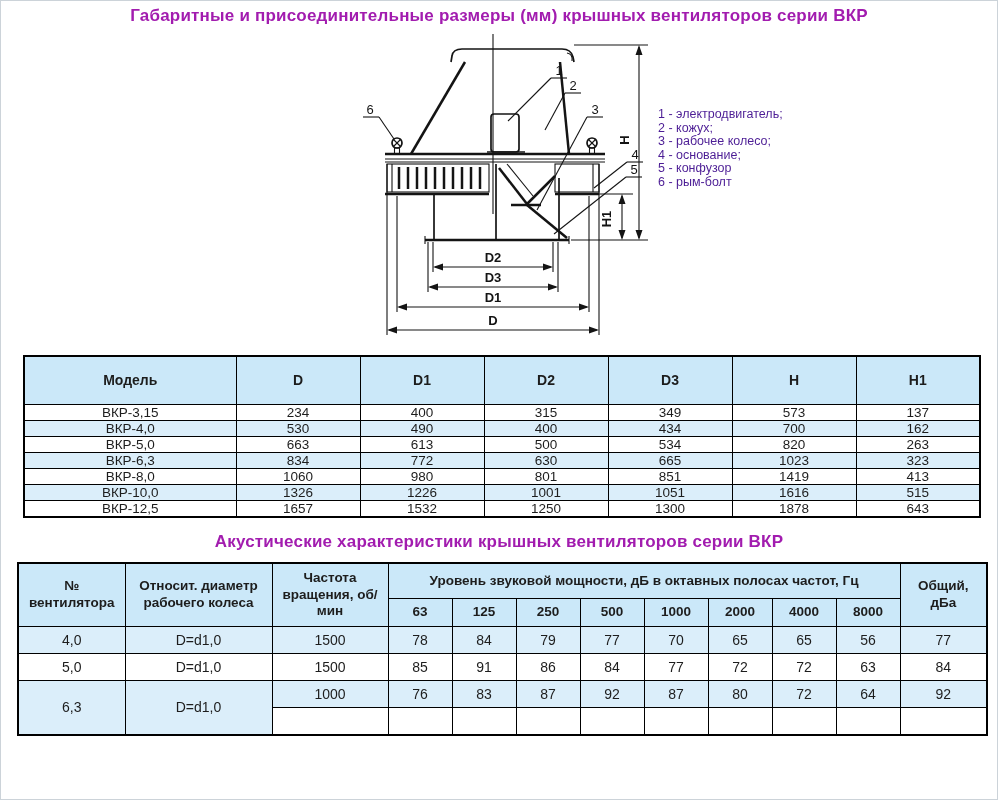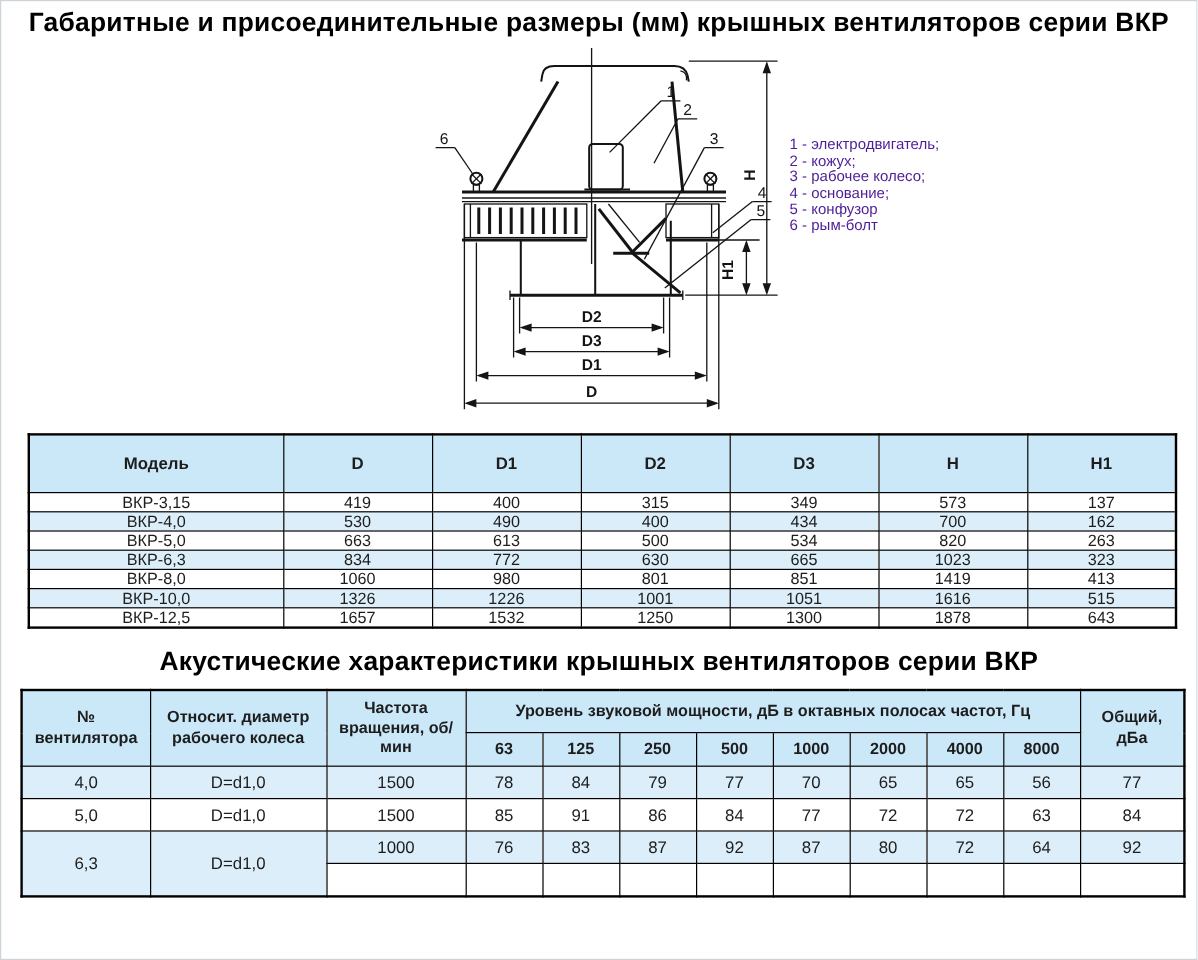--- a/index.html
+++ b/index.html
@@ -3,21 +3,21 @@
 <meta charset="utf-8">
 <style>
   * { margin:0; padding:0; box-sizing:border-box; }
   html,body { background:#fff; }
   body { font-family:"Liberation Sans","DejaVu Sans",sans-serif; }
   #page {
     position:relative; width:998px; height:800px; overflow:hidden;
     background:#fff; border:1px solid #ccd3d9;
   }
   .sect-title {
-    text-align:center; color:#000000; font-weight:bold; font-size:22px;
+    text-align:center; color:#a21caf; font-weight:bold; font-size:17px;
     letter-spacing:0.2px;
   }
   #title1 { margin:5px 0 0 0; }
   #title2 { margin:14px 0 10px 0; }
 
   
   #diagram-wrap { position:relative; height:326px; }
   #fan-svg { position:absolute; left:340px; top:2px; }
   #legend { position:absolute; left:657px; top:82px; color:#4c1d95; }
   .legend-line { font-size:12.5px; line-height:13.6px; white-space:nowrap; }
@@ -239,21 +239,21 @@
         <th>D1</th>
         <th>D2</th>
         <th>D3</th>
         <th>H</th>
         <th>H1</th>
       </tr>
     </thead>
     <tbody>
       <tr>
         <td>ВКР-3,15</td>
-        <td>419</td>
+        <td>234</td>
         <td>400</td>
         <td>315</td>
         <td>349</td>
         <td>573</td>
         <td>137</td>
       </tr>
       <tr class="alt">
         <td>ВКР-4,0</td>
         <td>530</td>
         <td>490</td>

